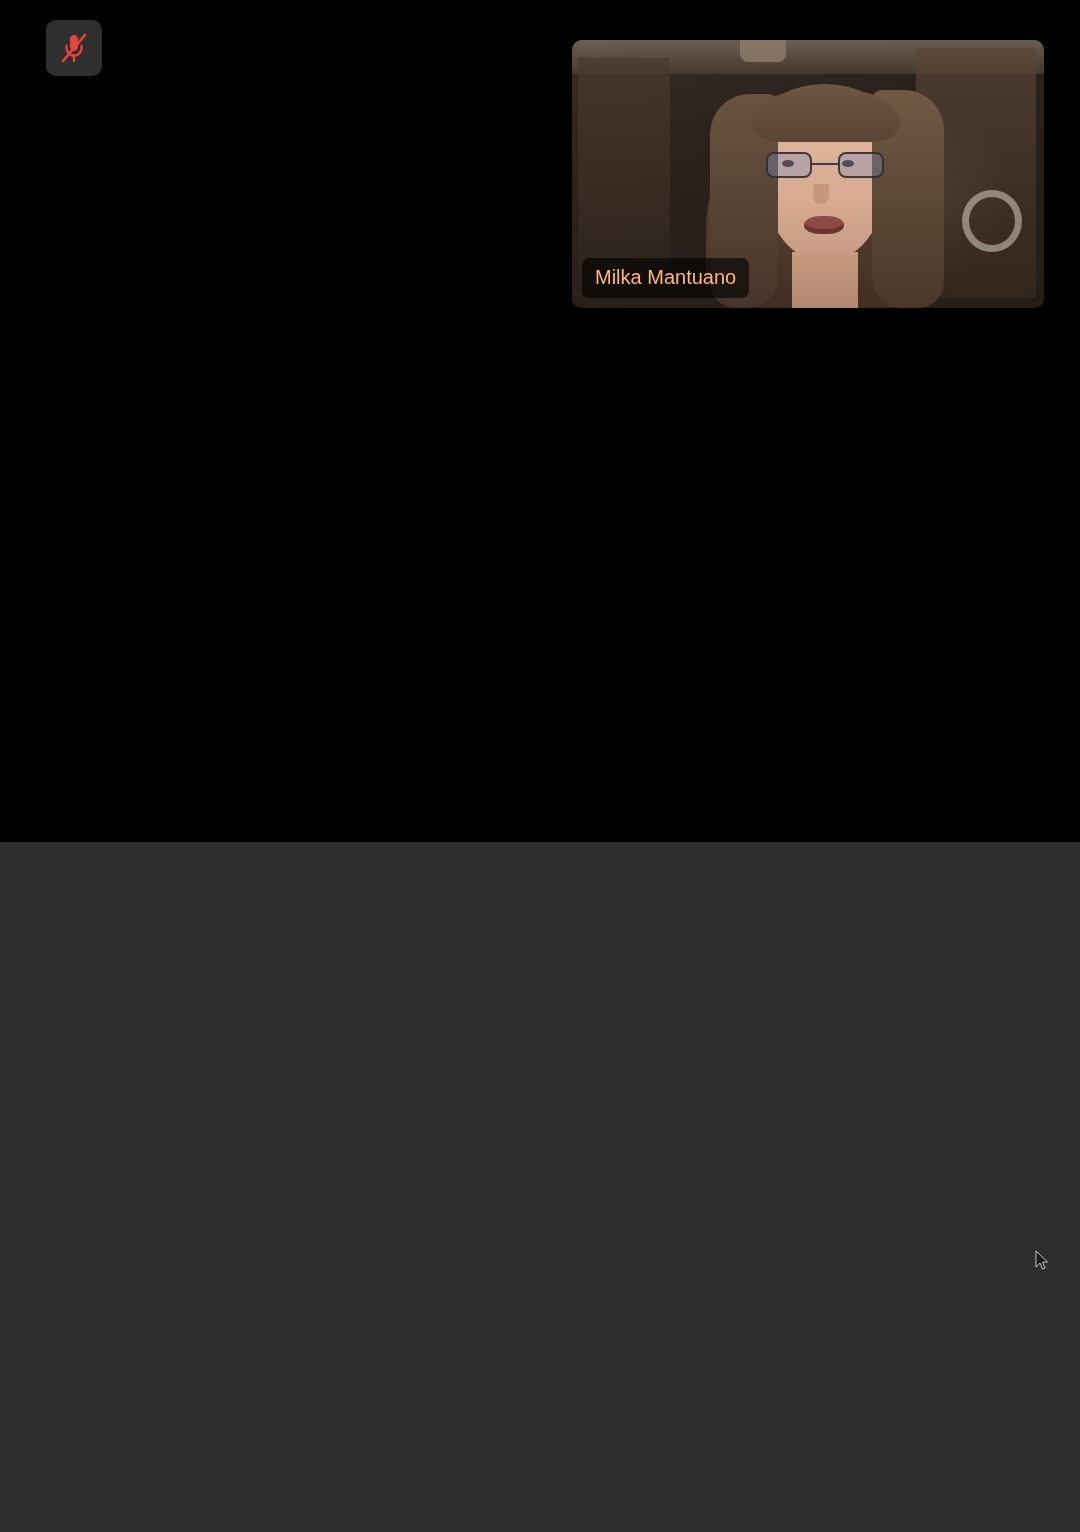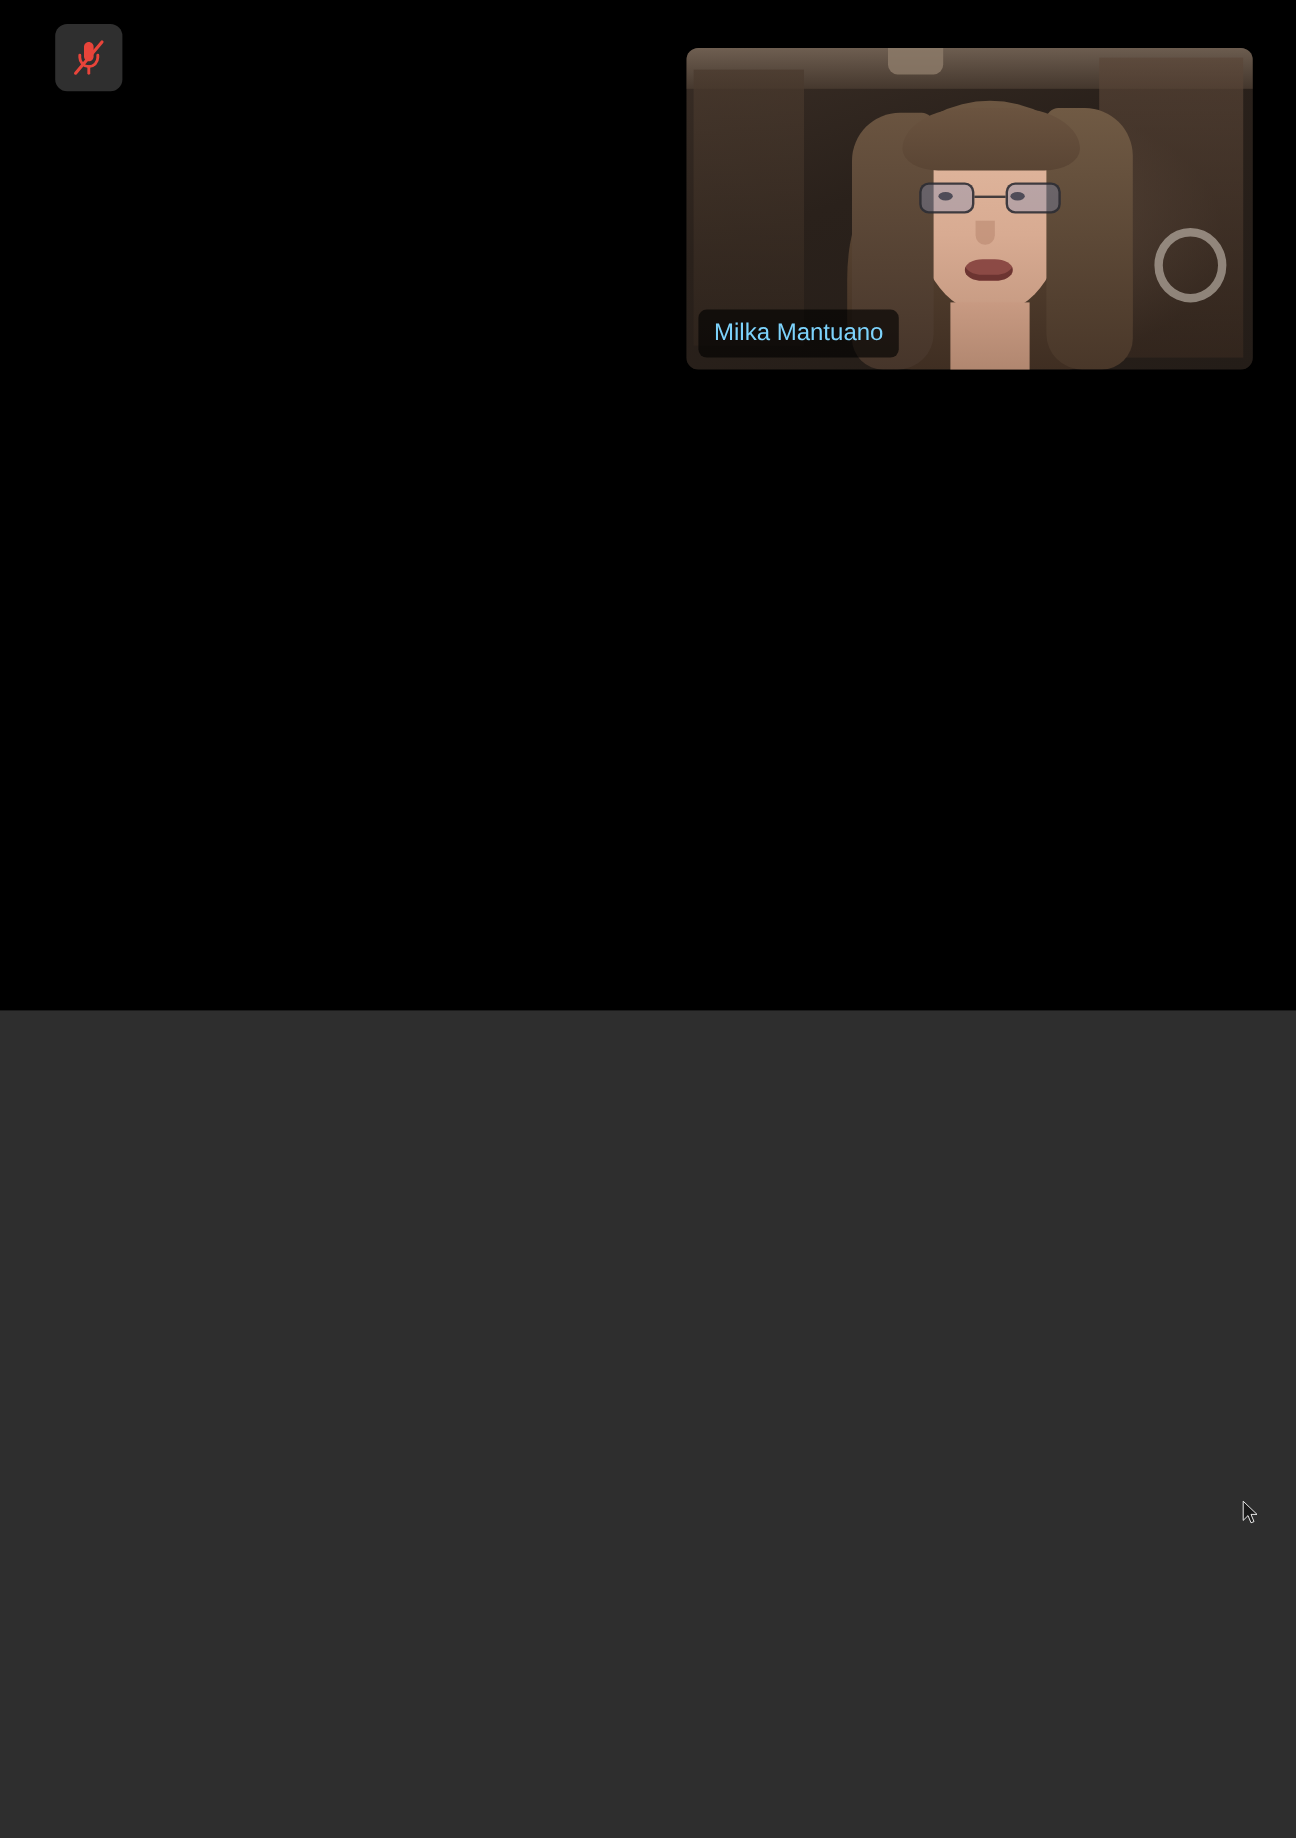--- a/index.html
+++ b/index.html
@@ -118,21 +118,21 @@
     box-shadow: inset 0 -5px 0 rgba(60,20,20,.4);
   }
   .neck {
     position: absolute; left: 92px; top: 176px; width: 66px; height: 58px;
     background: linear-gradient(180deg,#c89a82,#b0866f);
   }
 
   .name-badge {
     position: absolute; left: 10px; bottom: 10px;
     background: rgba(0,0,0,.62);
-    color: #7dd3fc; font-size: 20px; line-height: 1;
+    color: #fdba74; font-size: 20px; line-height: 1;
     padding: 9px 13px 11px 13px; border-radius: 7px;
     font-family: "Liberation Sans", sans-serif;
   }
 
   
   .share-band {
     position: absolute; left: 0; top: 842px; width: 1080px; height: 690px;
     background: #2e2e2e;
   }
 

